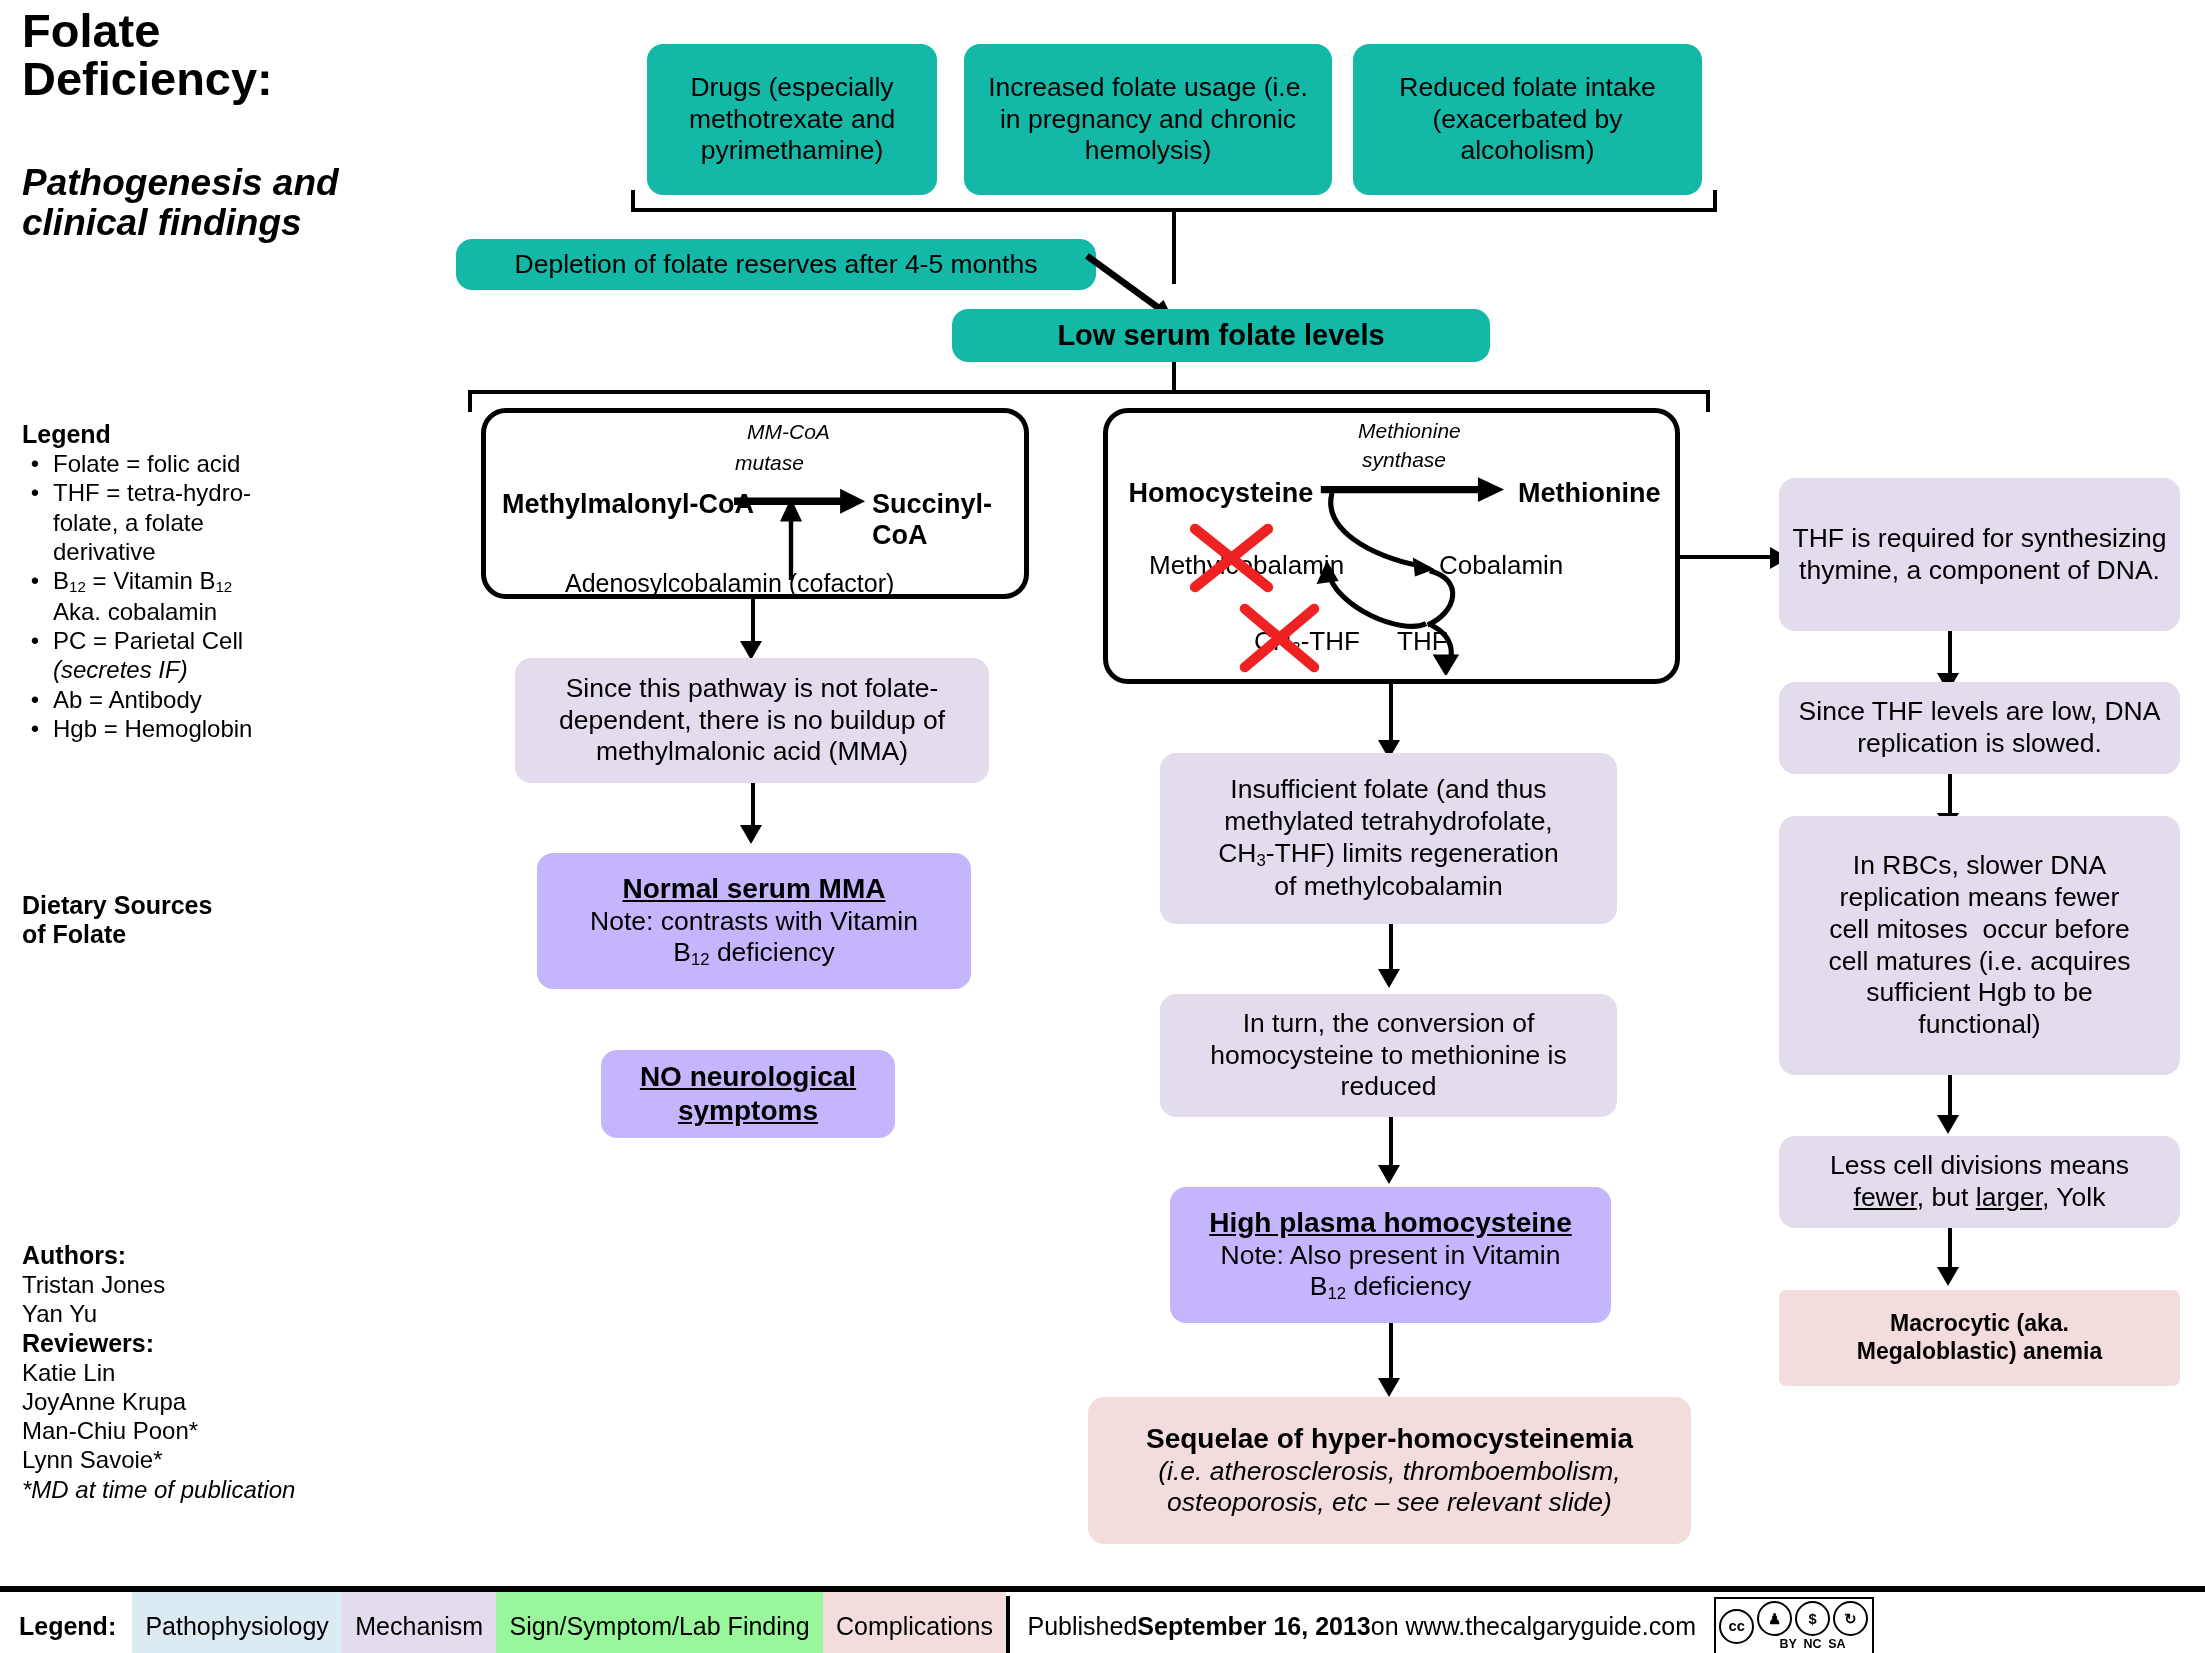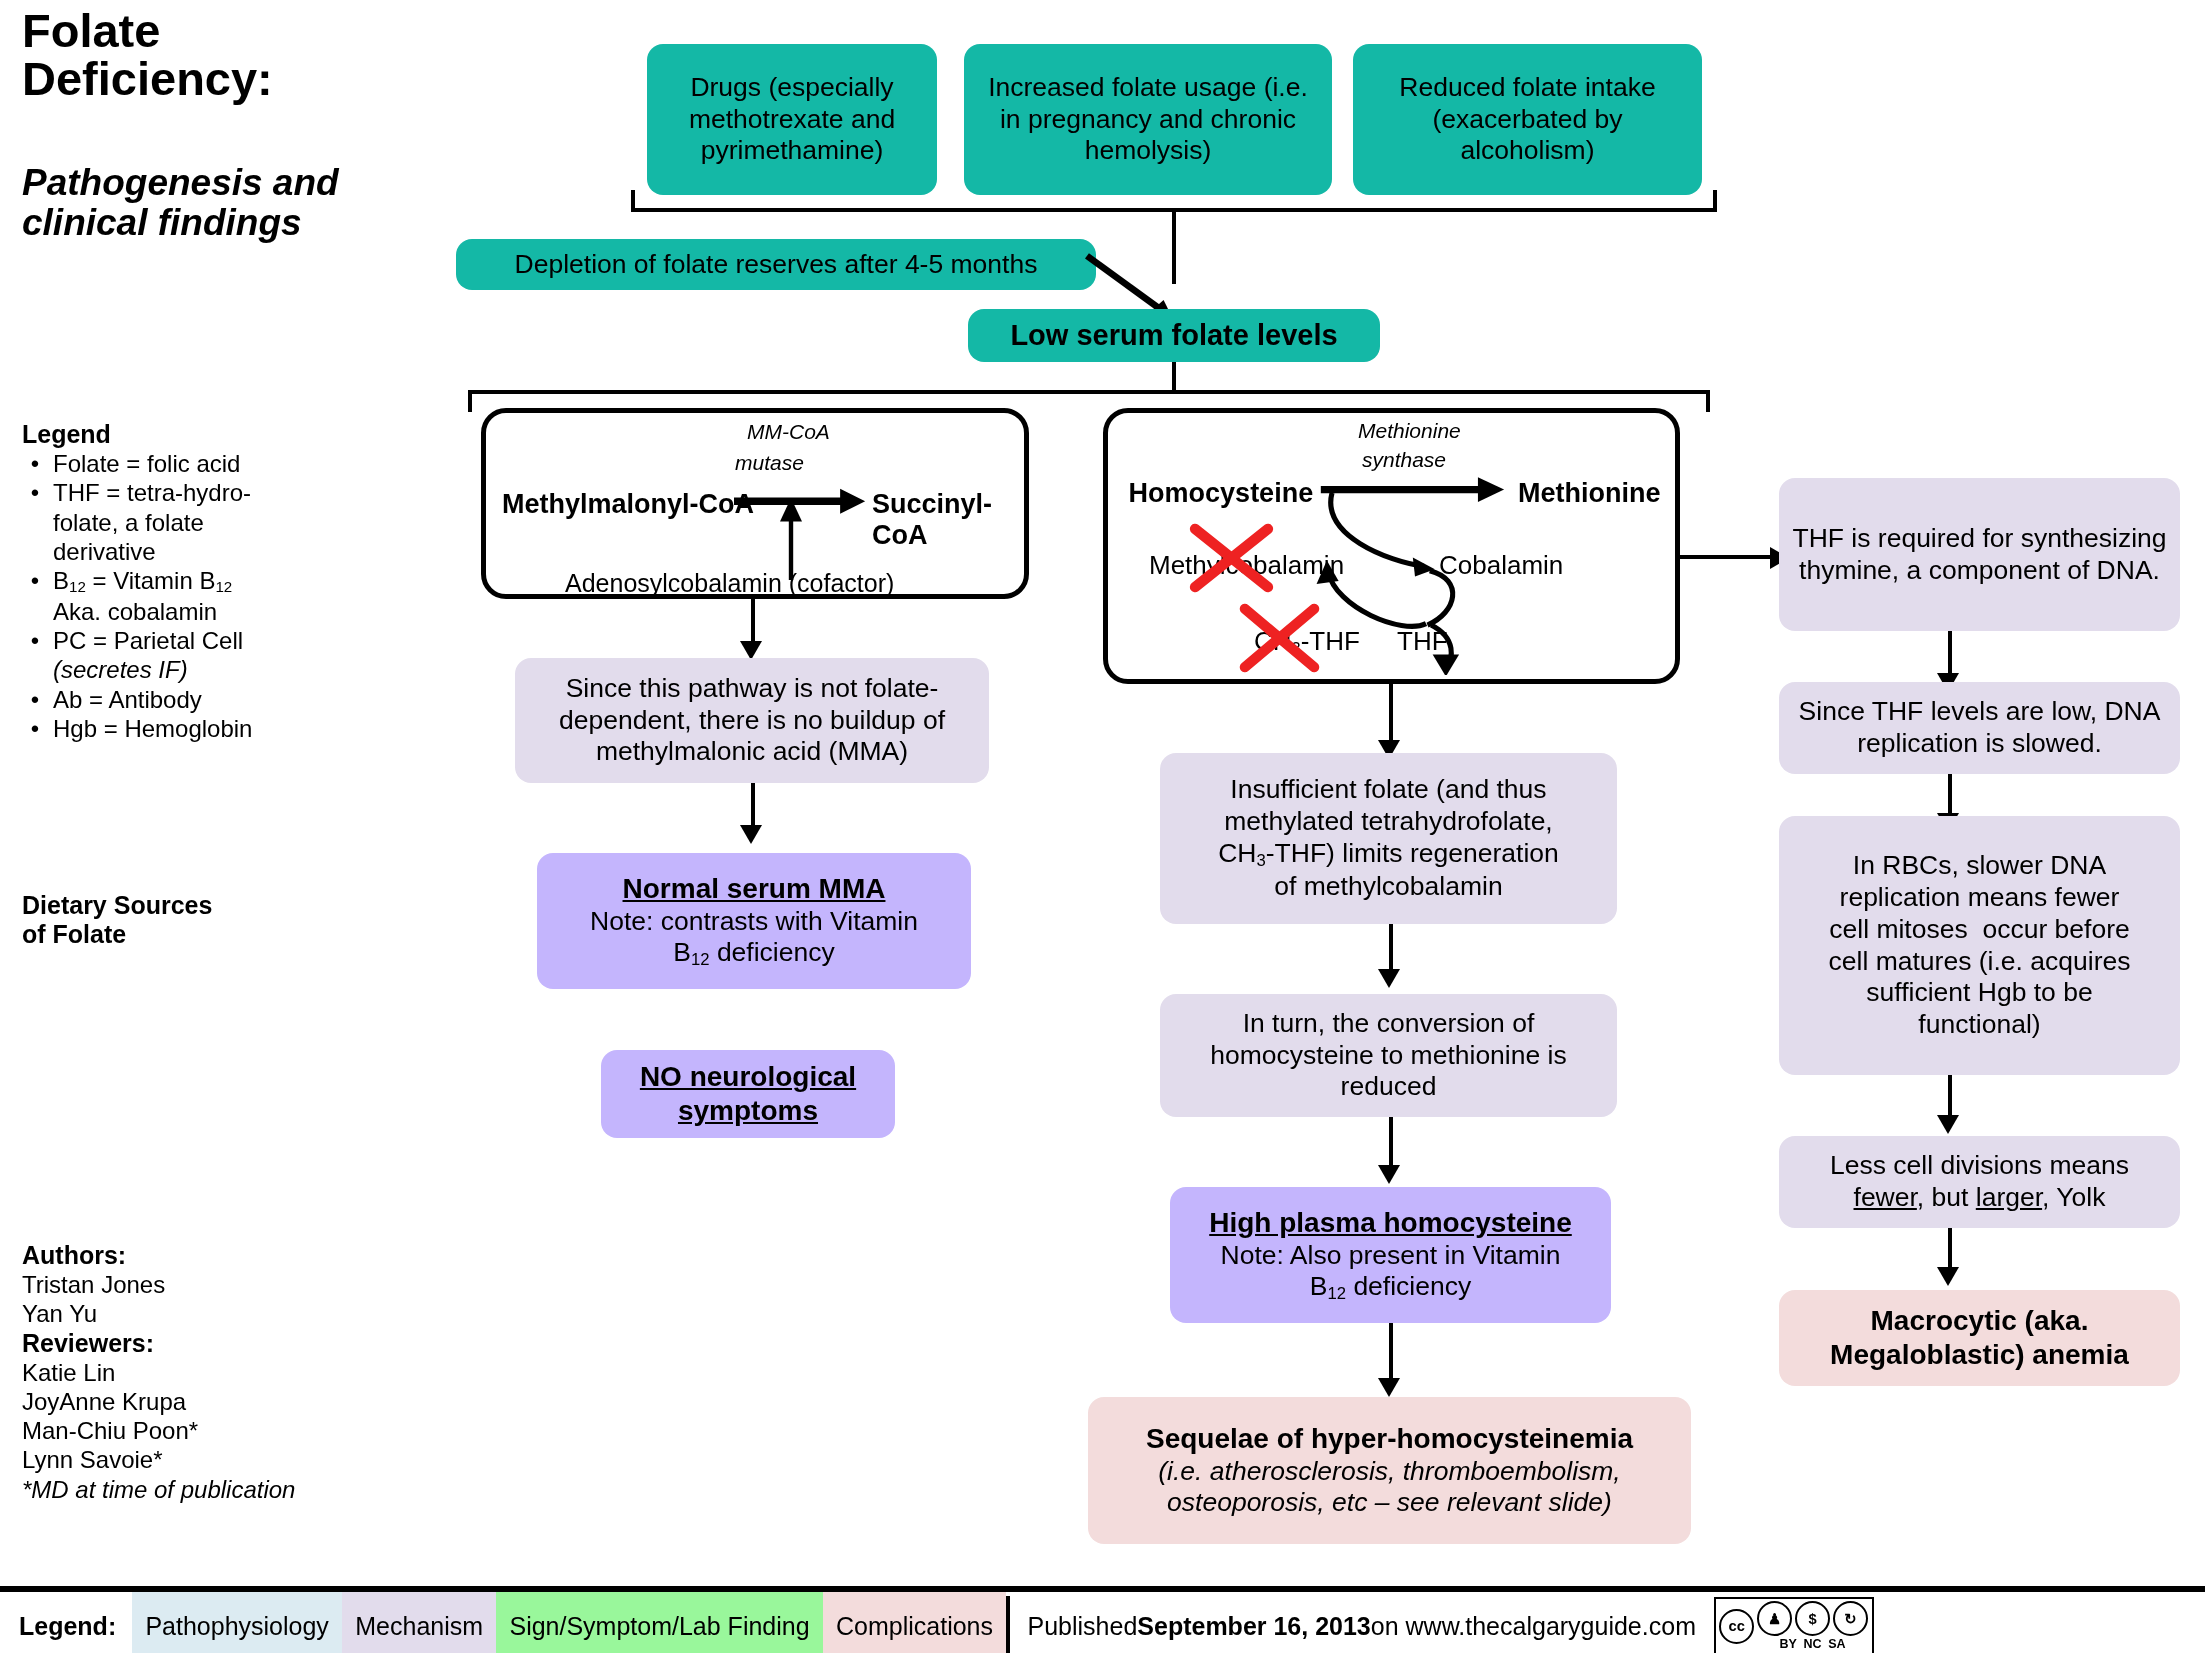--- a/index.html
+++ b/index.html
@@ -99,21 +99,21 @@
 <div class="vline" style="left:631px;top:190px;height:20.6px;"></div>
 <div class="vline" style="left:1713px;top:190px;height:20.6px;"></div>
 <div class="vline" style="left:1172px;top:208px;height:76px;"></div>
 
 <div class="box blue" style="left:456px;top:239px;width:640px;height:51px;font-size:26.5px;">Depletion of folate reserves after 4-5 months</div>
 <svg class="abs" style="left:1081px;top:250px;width:118px;height:81px;" viewBox="0 0 160 110">
   <line x1="8" y1="8" x2="118" y2="88" stroke="#000" stroke-width="9"></line>
   <polygon points="128,100 96,82 112,68" fill="#000"></polygon>
 </svg>
 
-<div class="box blue b" style="left:952px;top:309px;width:412px;height:53px;font-size:29px;margin-left:16px;">Low serum folate levels</div>
+<div class="box blue b" style="left:952px;top:309px;width:538px;height:53px;font-size:29px;">Low serum folate levels</div>
 
 <div class="vline" style="left:1172px;top:362px;height:31px;"></div>
 <div class="hline" style="left:468px;top:390px;width:1242px;"></div>
 <div class="vline" style="left:468px;top:390px;height:22px;"></div>
 <div class="vline" style="left:1706px;top:390px;height:22px;"></div>
 
 <div class="white-box abs" style="left:481px;top:408px;width:548px;height:191px;">
   <div class="abs" style="left:0;top:0;width:548px;height:191px;">
     <div class="abs b" style="left:16px;top:76px;font-size:27px;">Methylmalonyl-CoA</div>
     <div class="abs b" style="left:386px;top:76px;font-size:27px;">Succinyl-CoA</div>
@@ -235,21 +235,21 @@
 
 <div class="box purple" style="left:1779px;top:1136px;width:401px;height:92px;font-size:26.5px;">
   <div>
     <span>Less cell divisions means </span><br>
     <span class="u">fewer</span><span>,  but </span><span class="u">larger</span><span>, Yolk</span>
   </div>
 </div>
 <div class="vline" style="left:1948px;top:1228px;height:43px;"></div>
 <div class="arrowdown" style="left:1937px;top:1267px;"></div>
 
-<div class="box pink b" style="left:1779px;top:1290px;width:401px;height:96px;font-size:28px;">
+<div class="box pink b" style="left:1779px;top:1290px;width:401px;height:96px;font-size:23px;border-radius:7px;">
   <div>Macrocytic (aka.<br>Megaloblastic) anemia</div>
 </div>
 
 <div id="legendbar">
   <div class="lg-label">Legend:</div>
   <div class="chip" style="background:#dcebf2;">Pathophysiology</div>
   <div class="chip" style="background:#e2dcec;">Mechanism</div>
   <div class="chip" style="background:#99f79b;">Sign/Symptom/Lab Finding</div>
   <div class="chip" style="background:#f3dcdc;">Complications</div>
   <div class="divider"></div>

